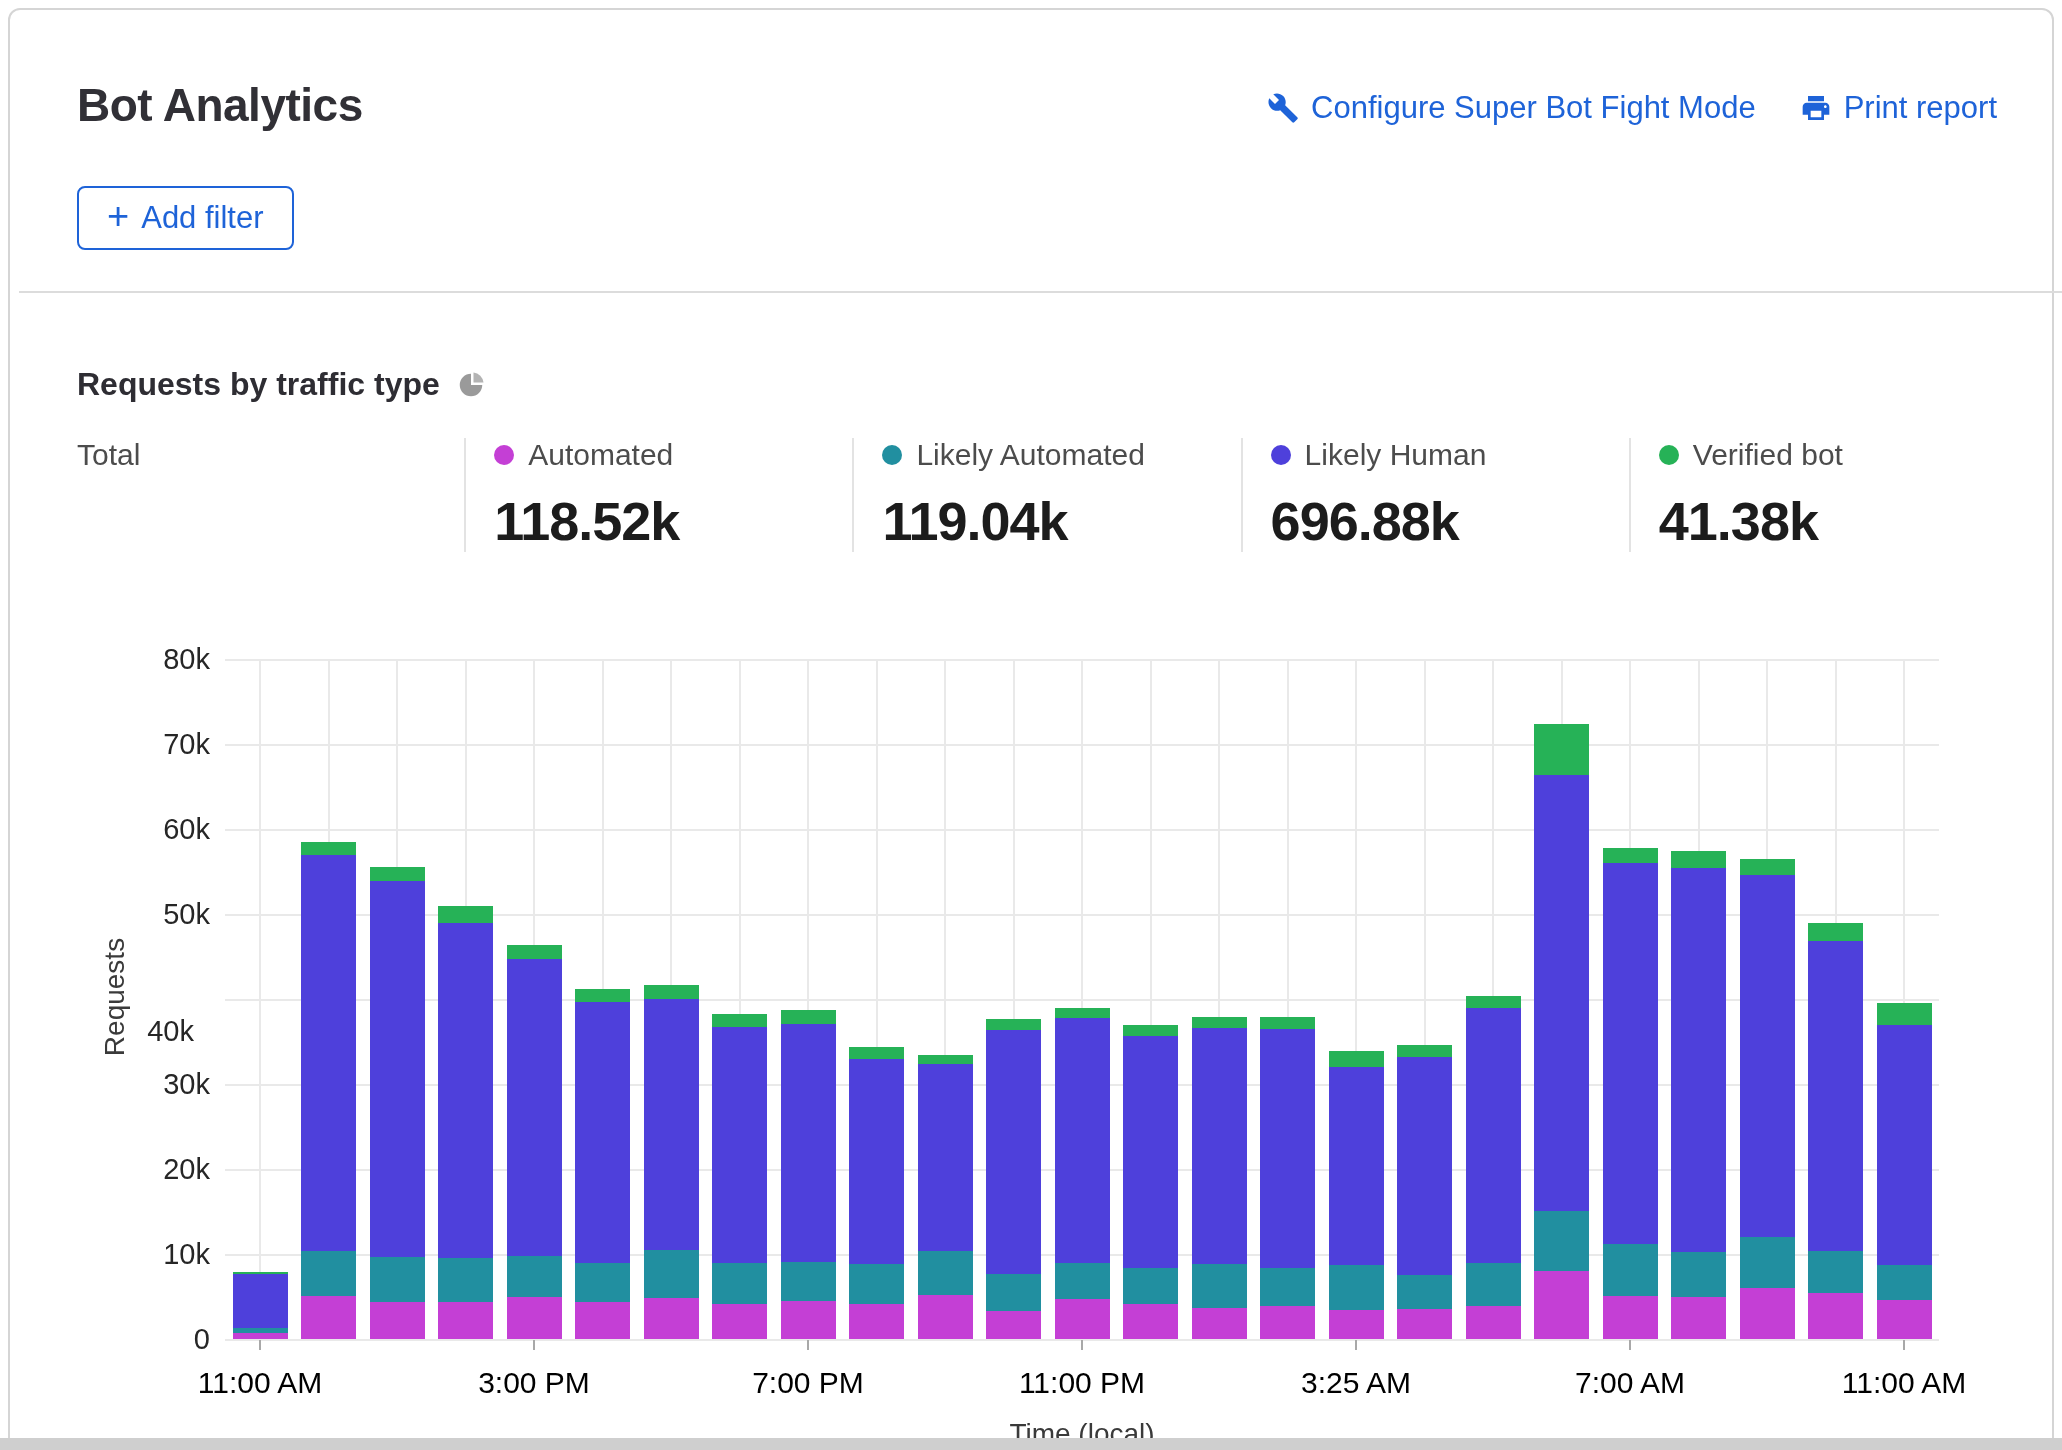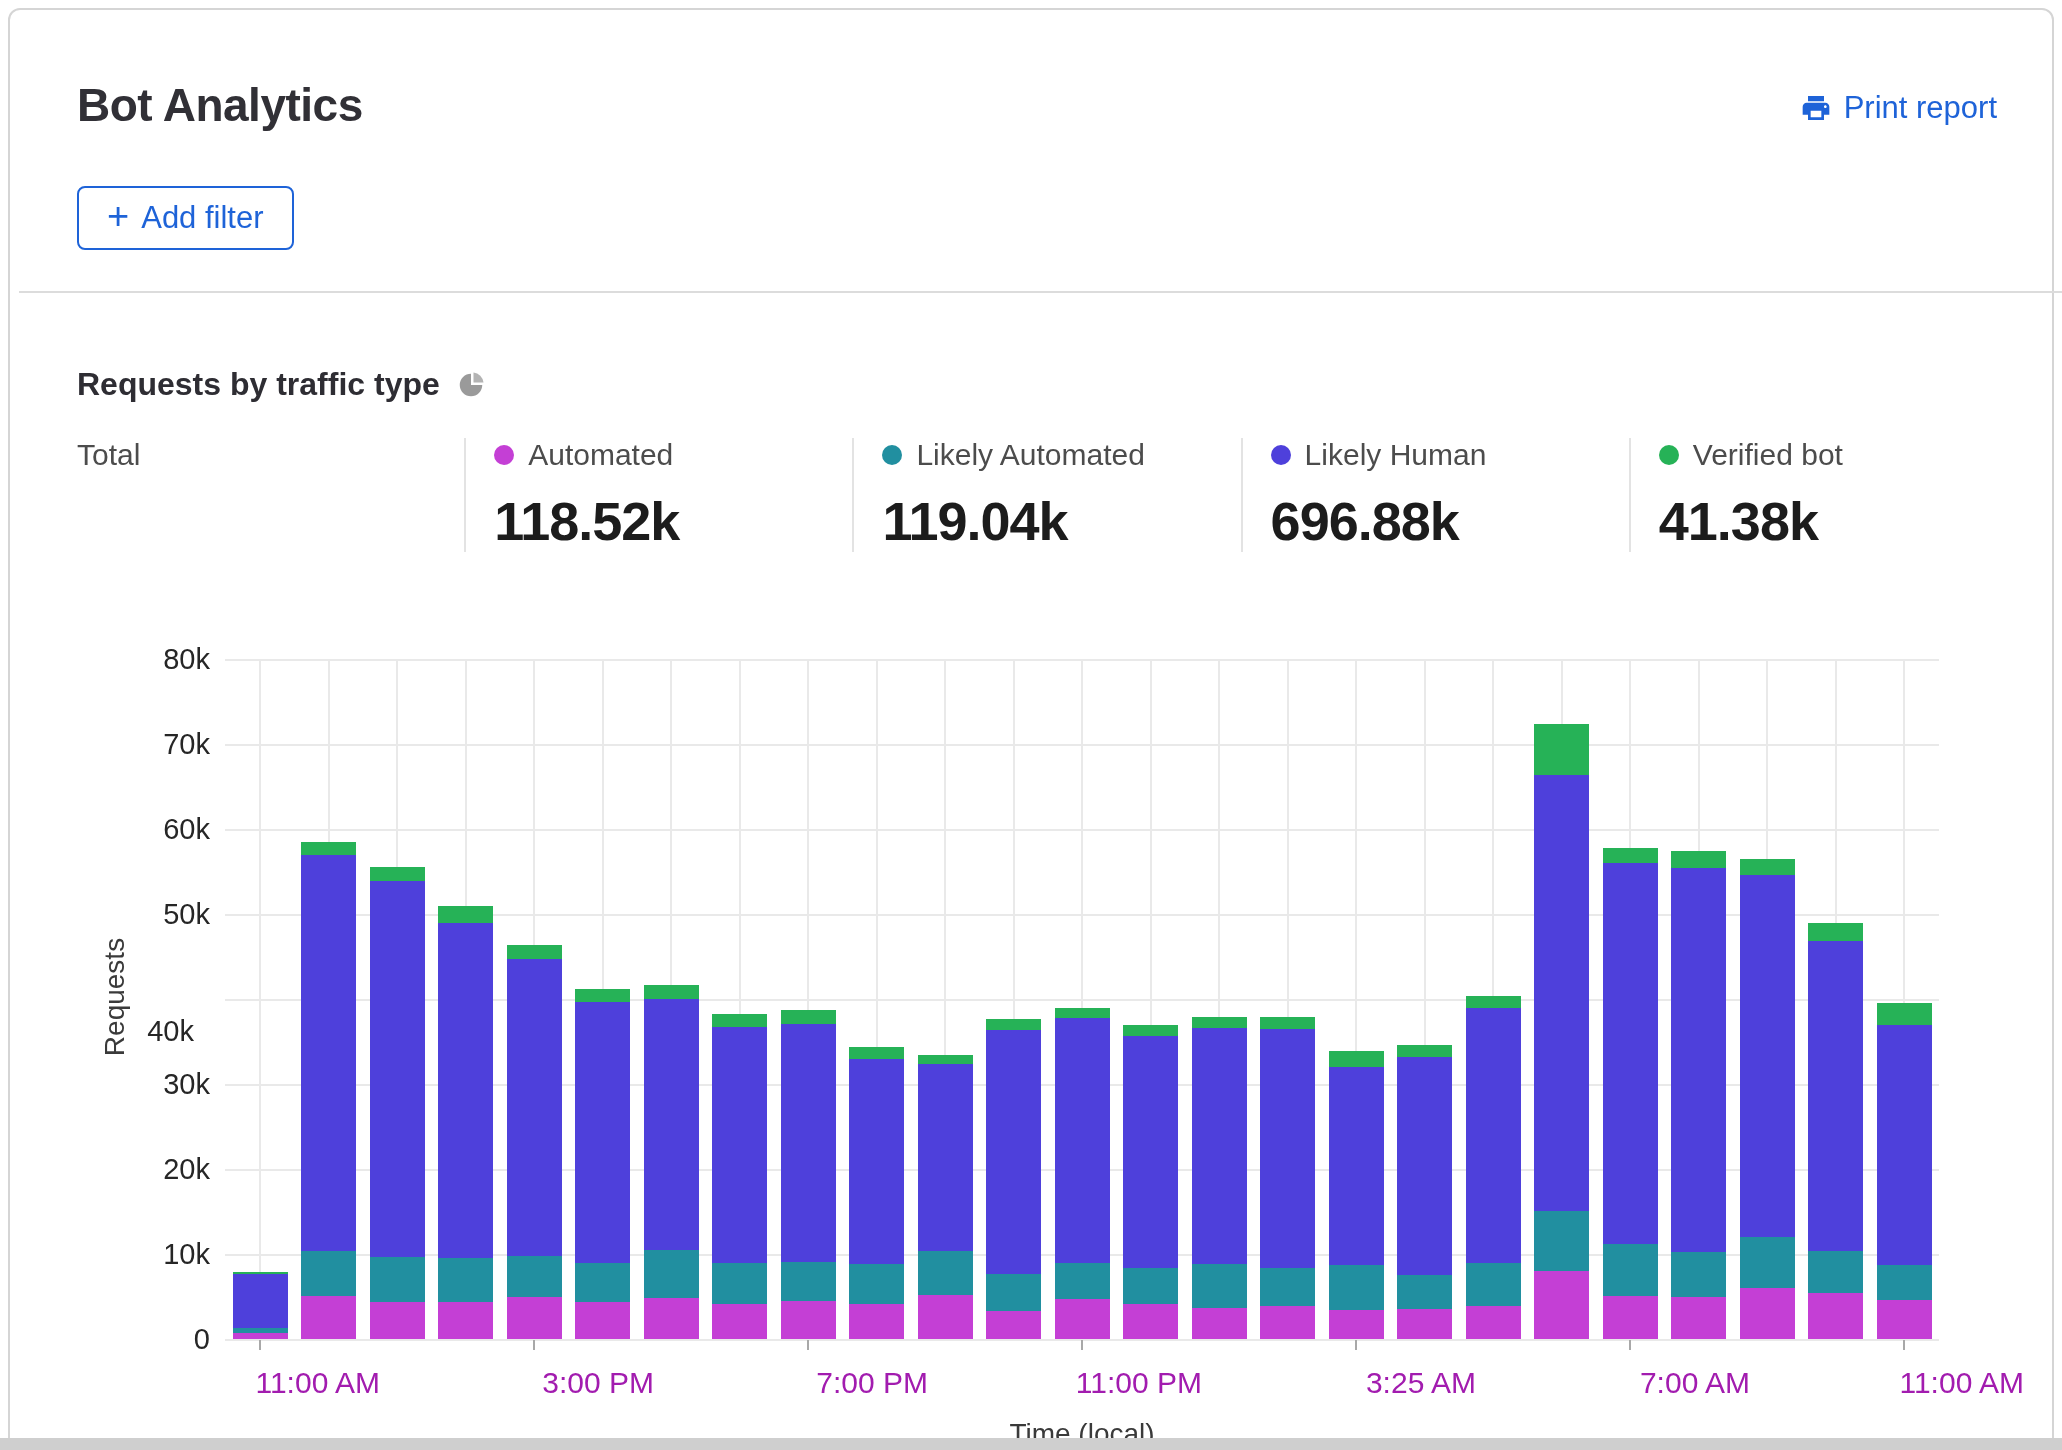--- a/index.html
+++ b/index.html
@@ -34,37 +34,43 @@
   .stat-col + .stat-col { border-left:2px solid #e3e3e3; padding-left:28px; }
   .stat-label-row { display:flex; align-items:center; gap:14px; font-size:30px; color:#4c4c4c; }
   .stat-dot { width:20px; height:20px; border-radius:50%; flex:0 0 auto; }
   .stat-value { margin-top:18px; font-size:54px; font-weight:600; color:#1c1c1c; letter-spacing:-1px; }
 
   
   #chart { position:absolute; left:0; top:0; width:2062px; height:1450px; pointer-events:none; }
   .hgrid, .vgrid { position:absolute; background:#e9e9e9; }
   .ytick { position:absolute; width:120px; text-align:right; font-size:29px; color:#262626; }
   .xtickmark { position:absolute; width:2px; height:10px; background:#a8a8a8; }
-  .xticklabel { position:absolute; width:240px; text-align:right; font-size:30px; color:#a21caf; }
+  .xticklabel { position:absolute; width:240px; text-align:center; font-size:30px; color:#000000; }
   .bar { position:absolute; display:flex; flex-direction:column-reverse; pointer-events:auto; cursor:pointer; }
   .seg { width:100%; }
   .y-axis-title { position:absolute; font-size:28px; color:#3a3a3a; transform:rotate(-90deg); transform-origin:center; width:200px; text-align:center; }
   .x-axis-title { position:absolute; font-size:28px; color:#3a3a3a; width:300px; text-align:center; }
 
   .bottom-bar { position:absolute; left:0; top:1438px; width:2062px; height:12px; background:#cfcfcf; }
 </style>
 </head>
 <body>
 
 <div class="page">
   <div class="card">
 
     <div class="page-title">Bot Analytics</div>
 
     <div class="header-links">
+      <a class="hlink">
+        <svg viewBox="0 0 24 24">
+          <path fill="#1e63d8" d="M22.7 19l-9.1-9.1c.9-2.3.4-5-1.5-6.9C10.1 1 7.1.6 4.7 1.7L9 6 6 9 1.7 4.7C.6 7.1 1 10.1 3 12.1c1.9 1.9 4.6 2.4 6.9 1.5l9.1 9.1c.4.4 1 .4 1.4 0l2.3-2.3c.5-.4.5-1.1 0-1.4z"></path>
+        </svg>
+        <span>Configure Super Bot Fight Mode</span>
+      </a>
       <a class="hlink">
         <svg viewBox="0 0 24 24">
           <path fill="#1e63d8" d="M19 8H5c-1.66 0-3 1.34-3 3v6h4v4h12v-4h4v-6c0-1.66-1.34-3-3-3zm-3 11H8v-5h8v5zm3-7c-.55 0-1-.45-1-1s.45-1 1-1 1 .45 1 1-.45 1-1 1zm-1-9H6v4h12V3z"></path>
         </svg>
         <span>Print report</span>
       </a>
     </div>
 
     <button class="add-filter">
       <span class="plus">+</span>

